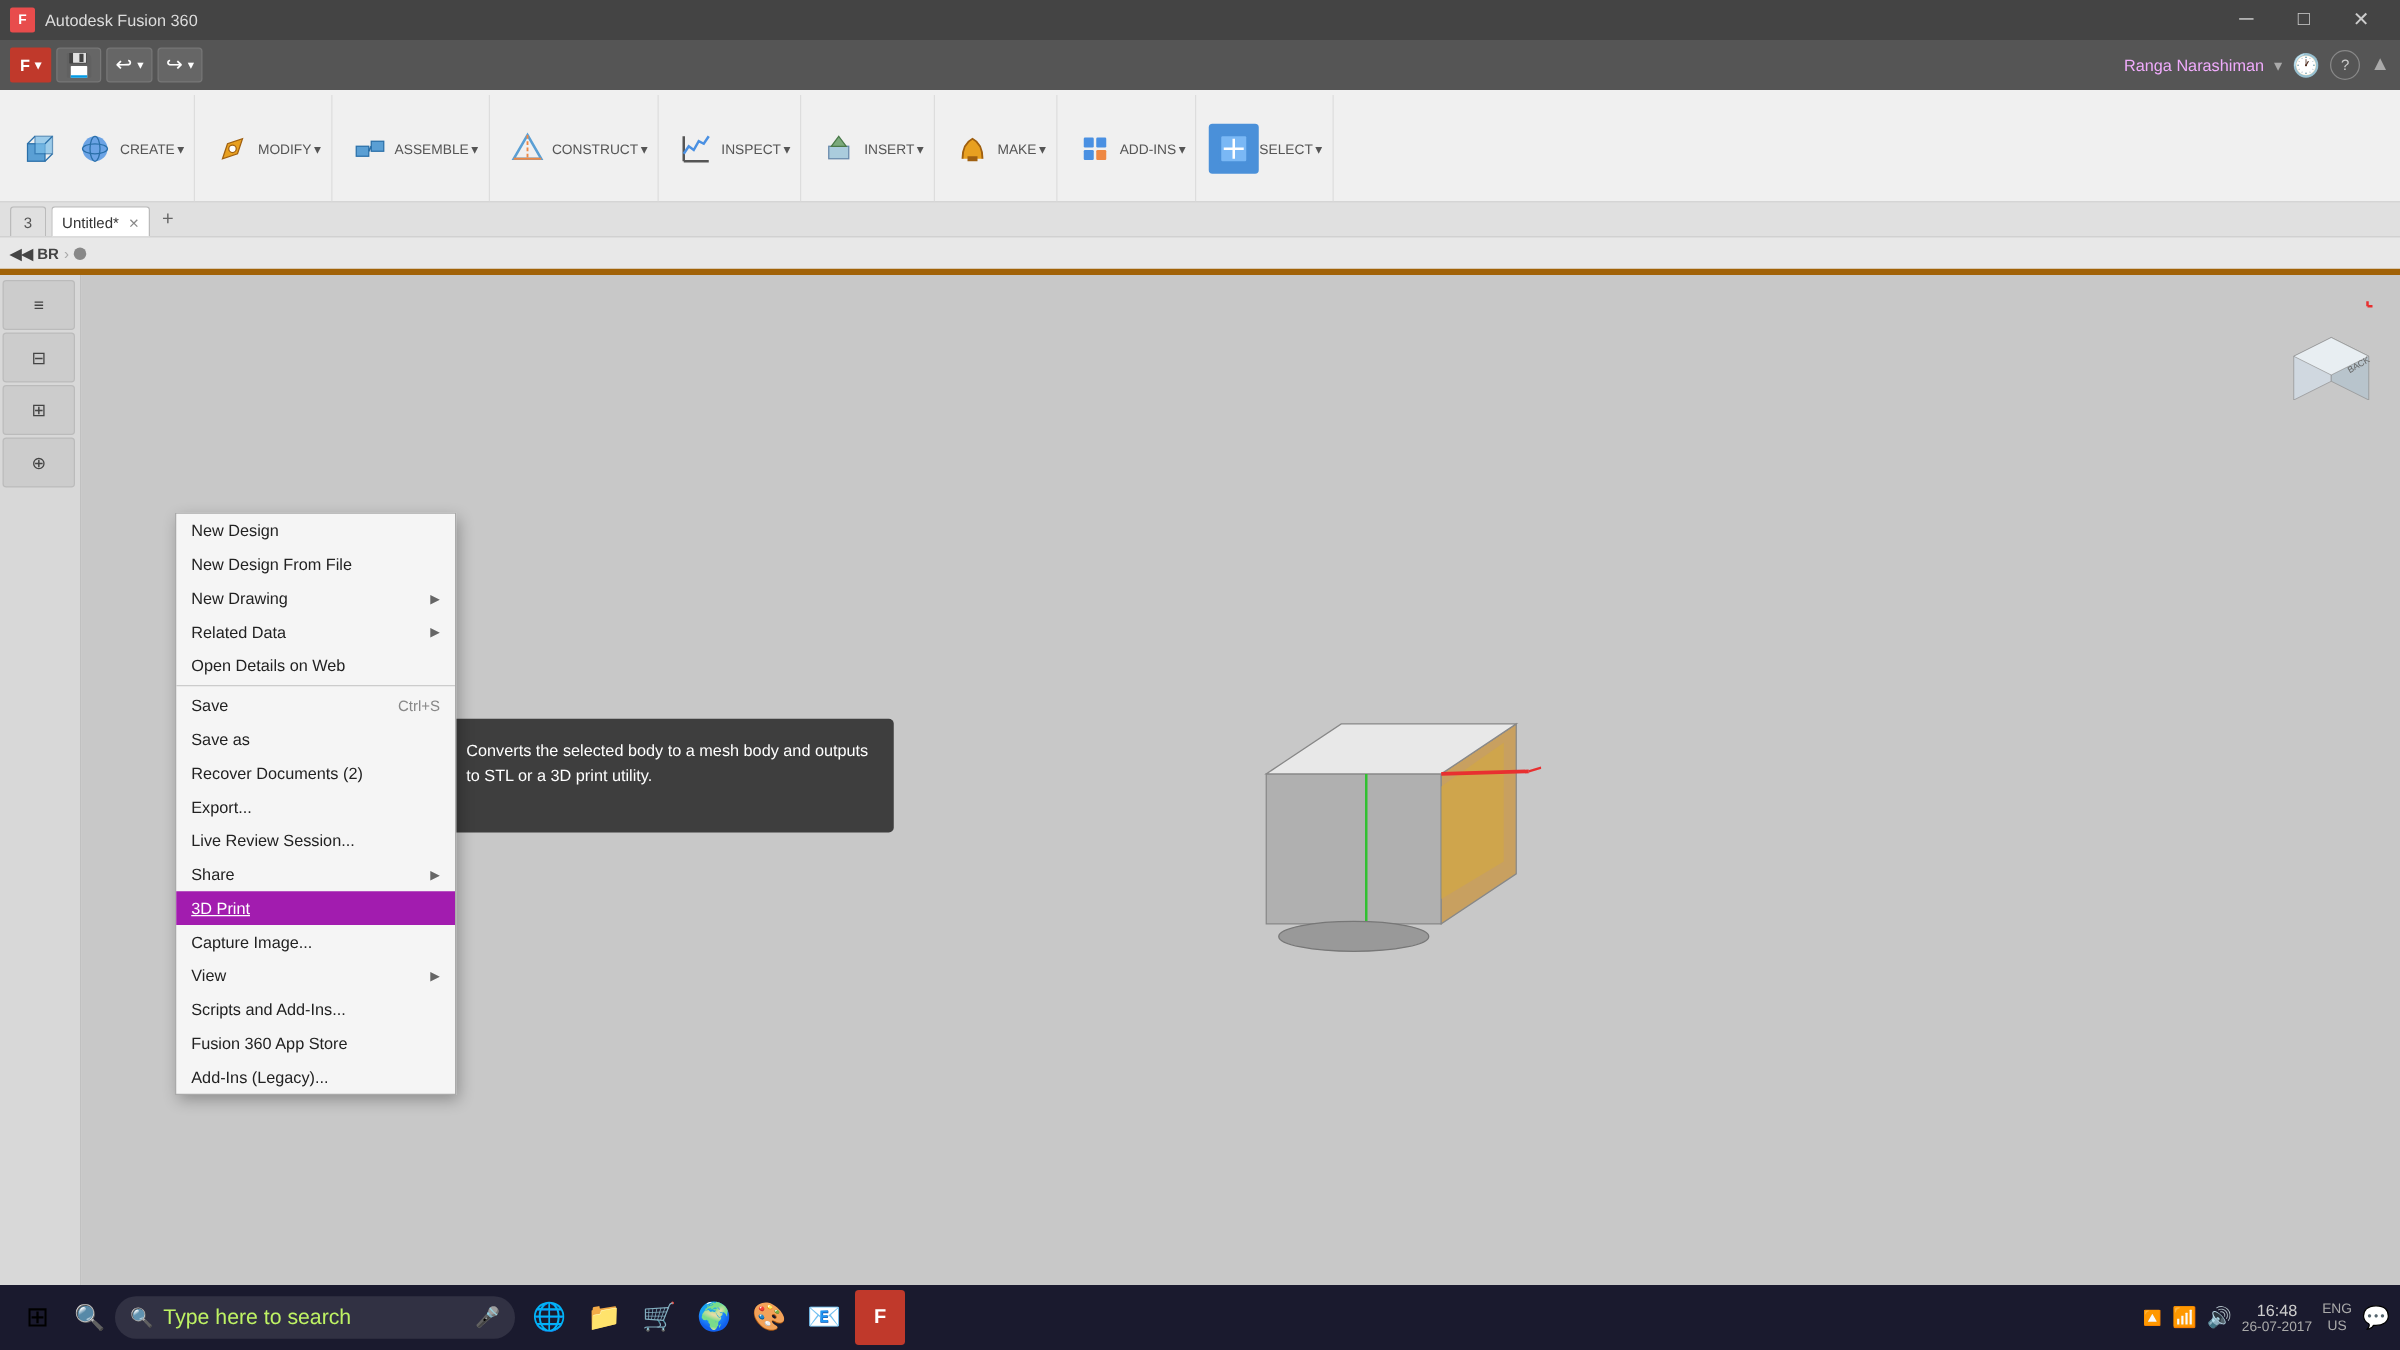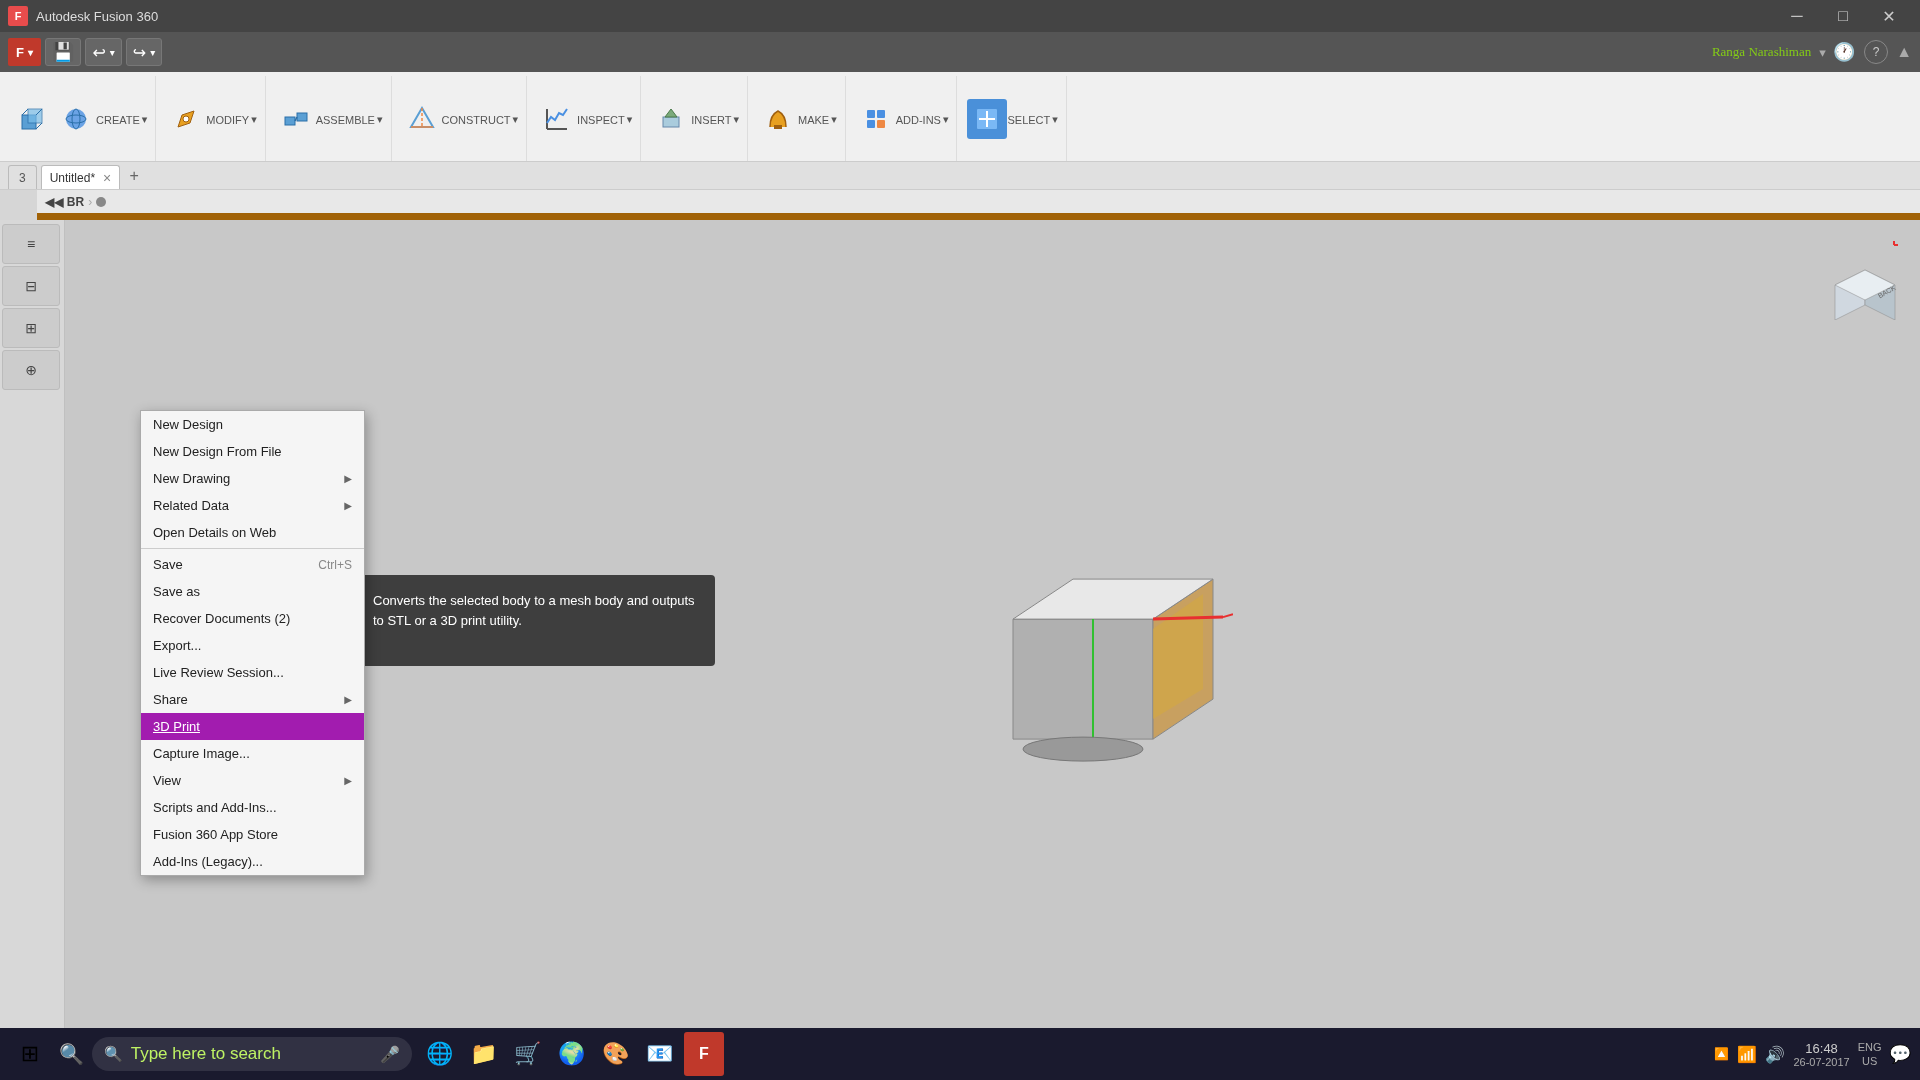--- a/index.html
+++ b/index.html
@@ -246,24 +246,24 @@
     .taskbar-right {
       margin-left: auto; display: flex; align-items: center; gap: 8px;
       color: #ccc; font-size: 12px;
     }
     .taskbar-clock { text-align: center; }
 
     
     #breadcrumb-bar {
       height: 30px;
       background: #e8e8e8;
-      border-bottom: 7px solid #a16207;
+      border-bottom: 5px solid #a16207;
       display: flex; align-items: center;
       padding: 0 8px; gap: 4px;
-      font-size: 12px; color: #444; margin-left: 37px;
+      font-size: 12px; color: #444;
     }
   </style>
 </head>
 <body>
 
 <div id="titlebar">
   <div class="app-icon">
     <span>F</span>
   </div>
   <span style="color:#ddd;font-size:13px;">Autodesk Fusion 360</span>
@@ -277,21 +277,21 @@
 <div id="toolbar-area">
   <div class="file-btn" style="background:#c0392b;font-size:13px;font-weight:bold;padding:0 8px;width:auto;gap:4px;">
     <span>F</span>
     <span style="font-size:10px;">▾</span>
   </div>
   <div class="toolbar-btn" style="font-size:18px;padding:0 6px;">💾</div>
   <div class="toolbar-btn" style="font-size:16px;padding:0 6px;">↩<span style="font-size:10px;">▾</span></div>
   <div class="toolbar-btn" style="font-size:16px;padding:0 6px;">↪<span style="font-size:10px;">▾</span></div>
   <div style="flex:1;"></div>
   <div style="color:#ccc;font-size:13px;display:flex;align-items:center;gap:8px;">
-    <span style="color:#84cc16;font-family:Liberation Serif, serif;">Ranga Narashiman</span>
+    <span style="color:#f0abfc;">Ranga Narashiman</span>
     <span style="color:#aaa;">▾</span>
     <span style="font-size:18px;">🕐</span>
     <span style="width:24px;height:24px;border:1px solid #888;border-radius:50%;display:flex;align-items:center;justify-content:center;font-size:12px;color:#ccc;cursor:pointer;">?</span>
     <span style="font-size:16px;color:#aaa;cursor:pointer;">▲</span>
   </div>
 </div>
 
 <div id="ribbon">
 
   <div class="ribbon-group">

